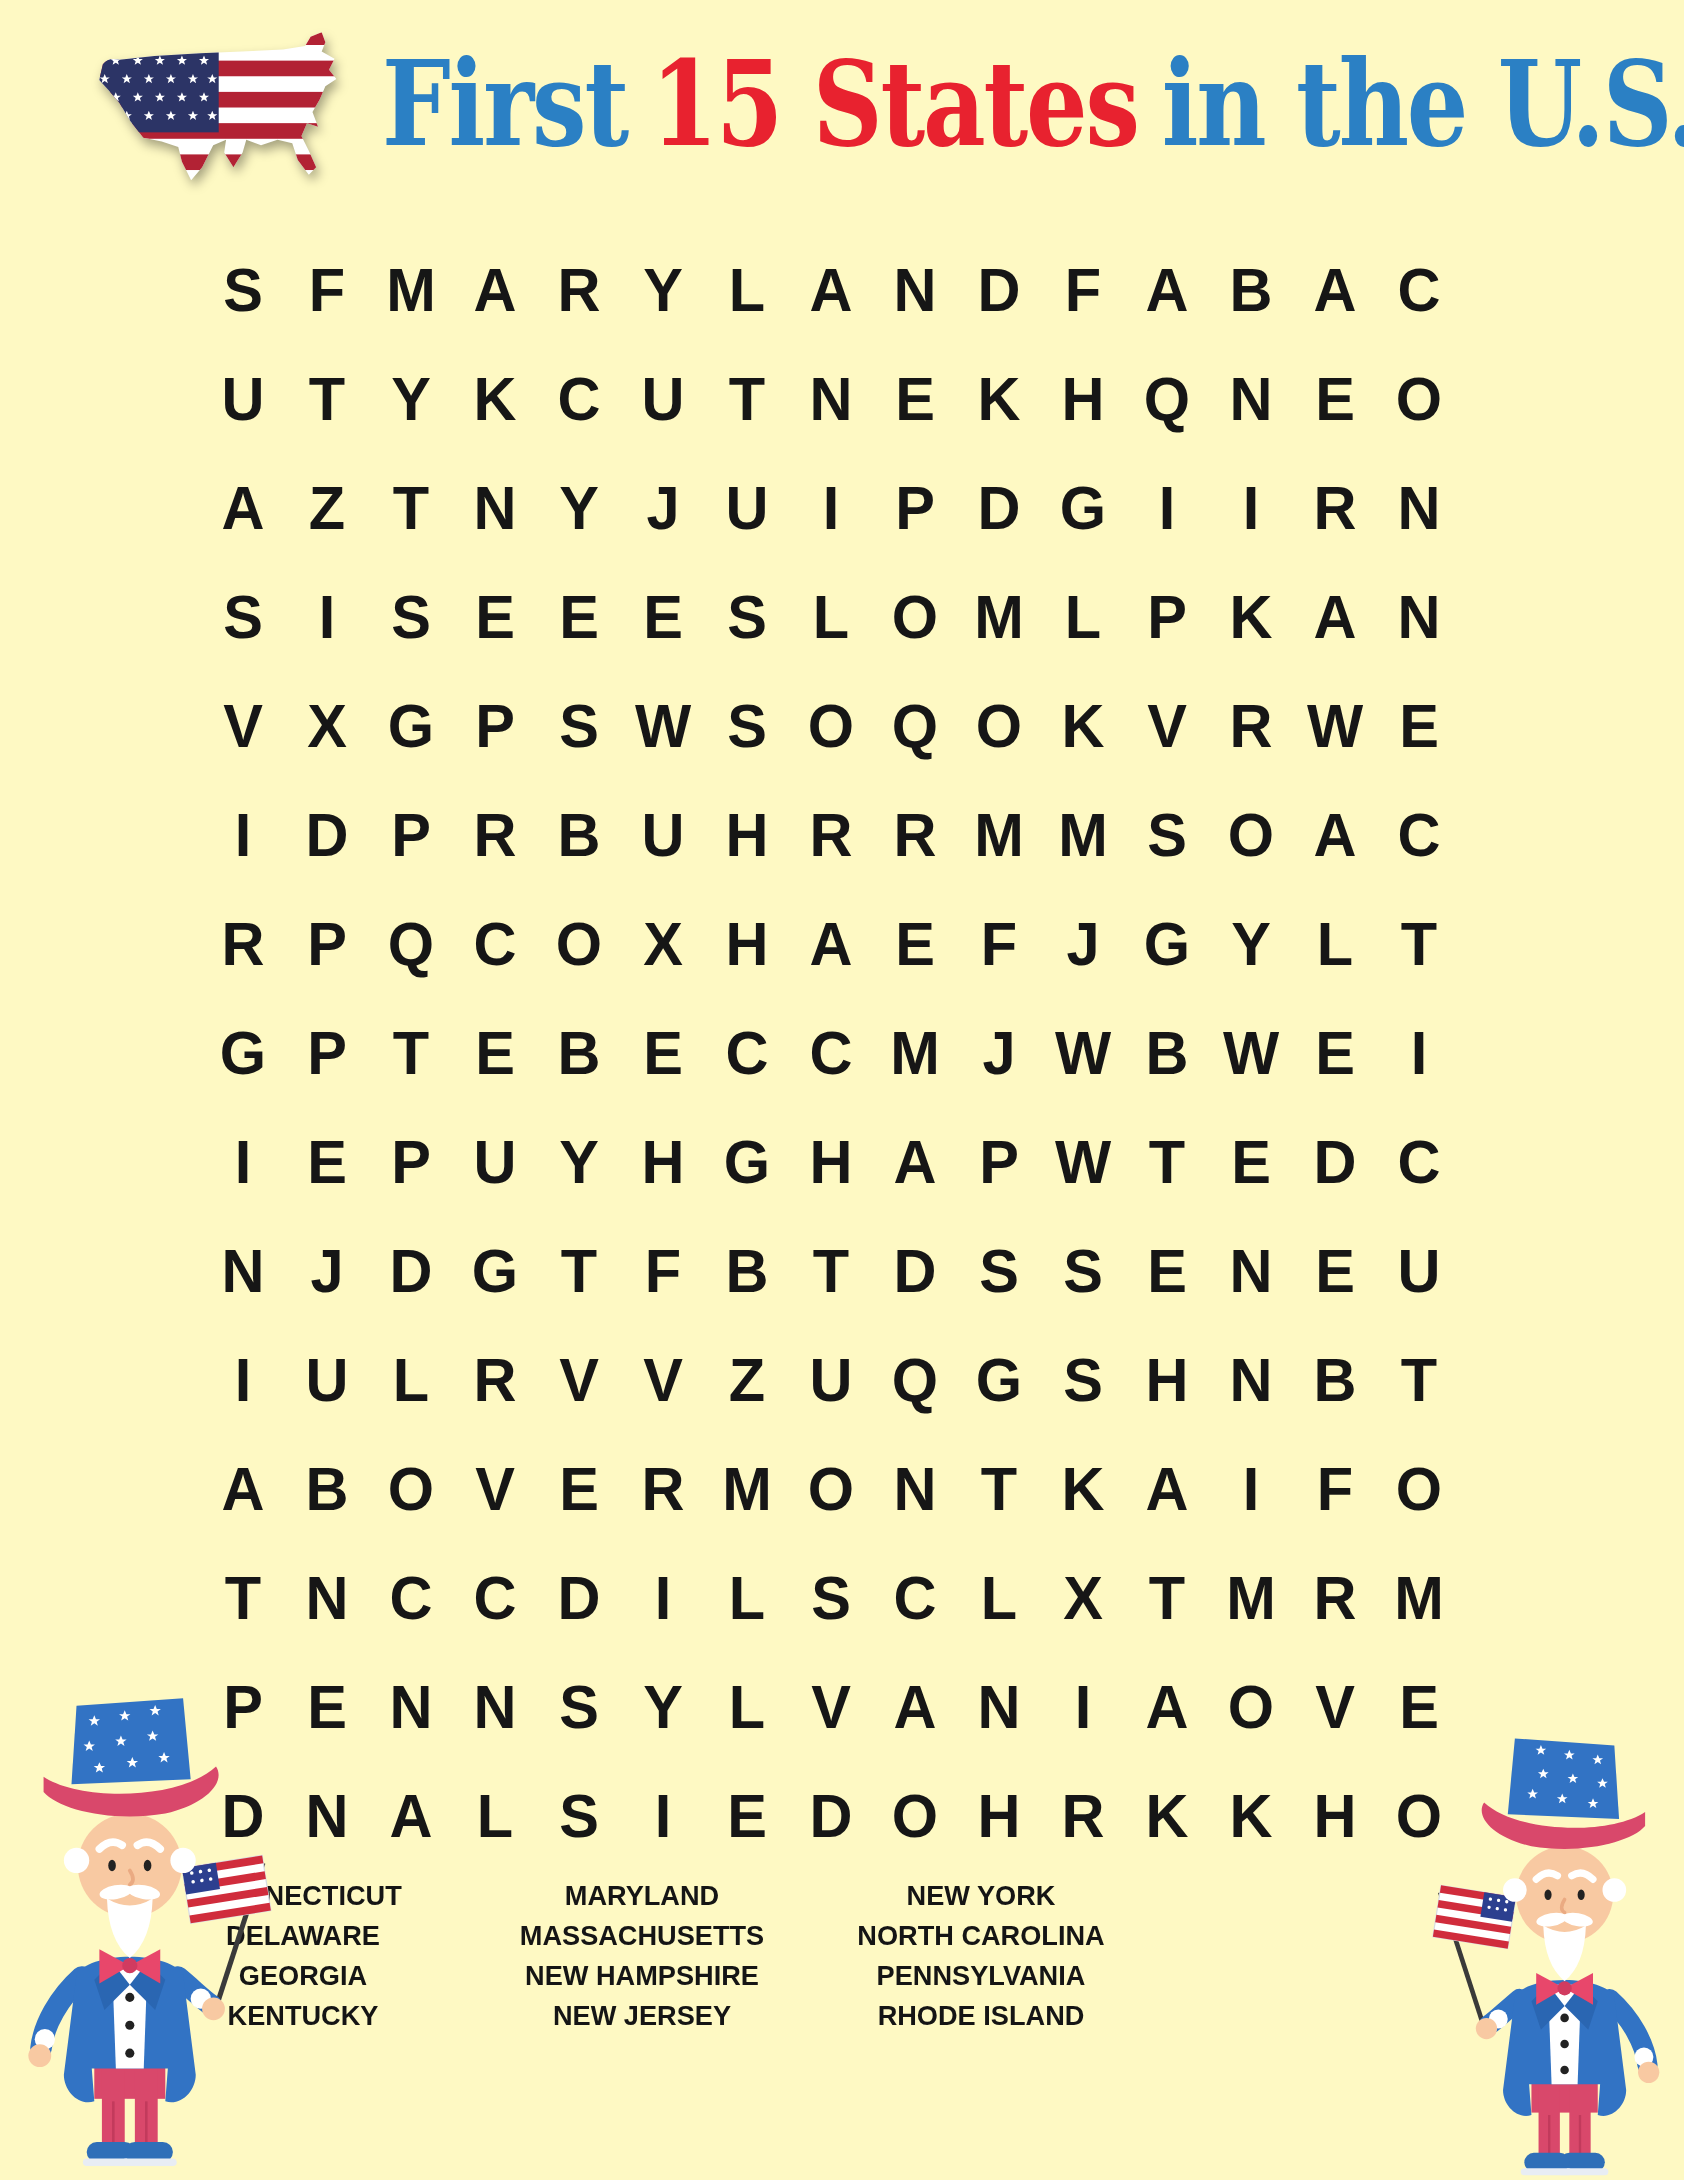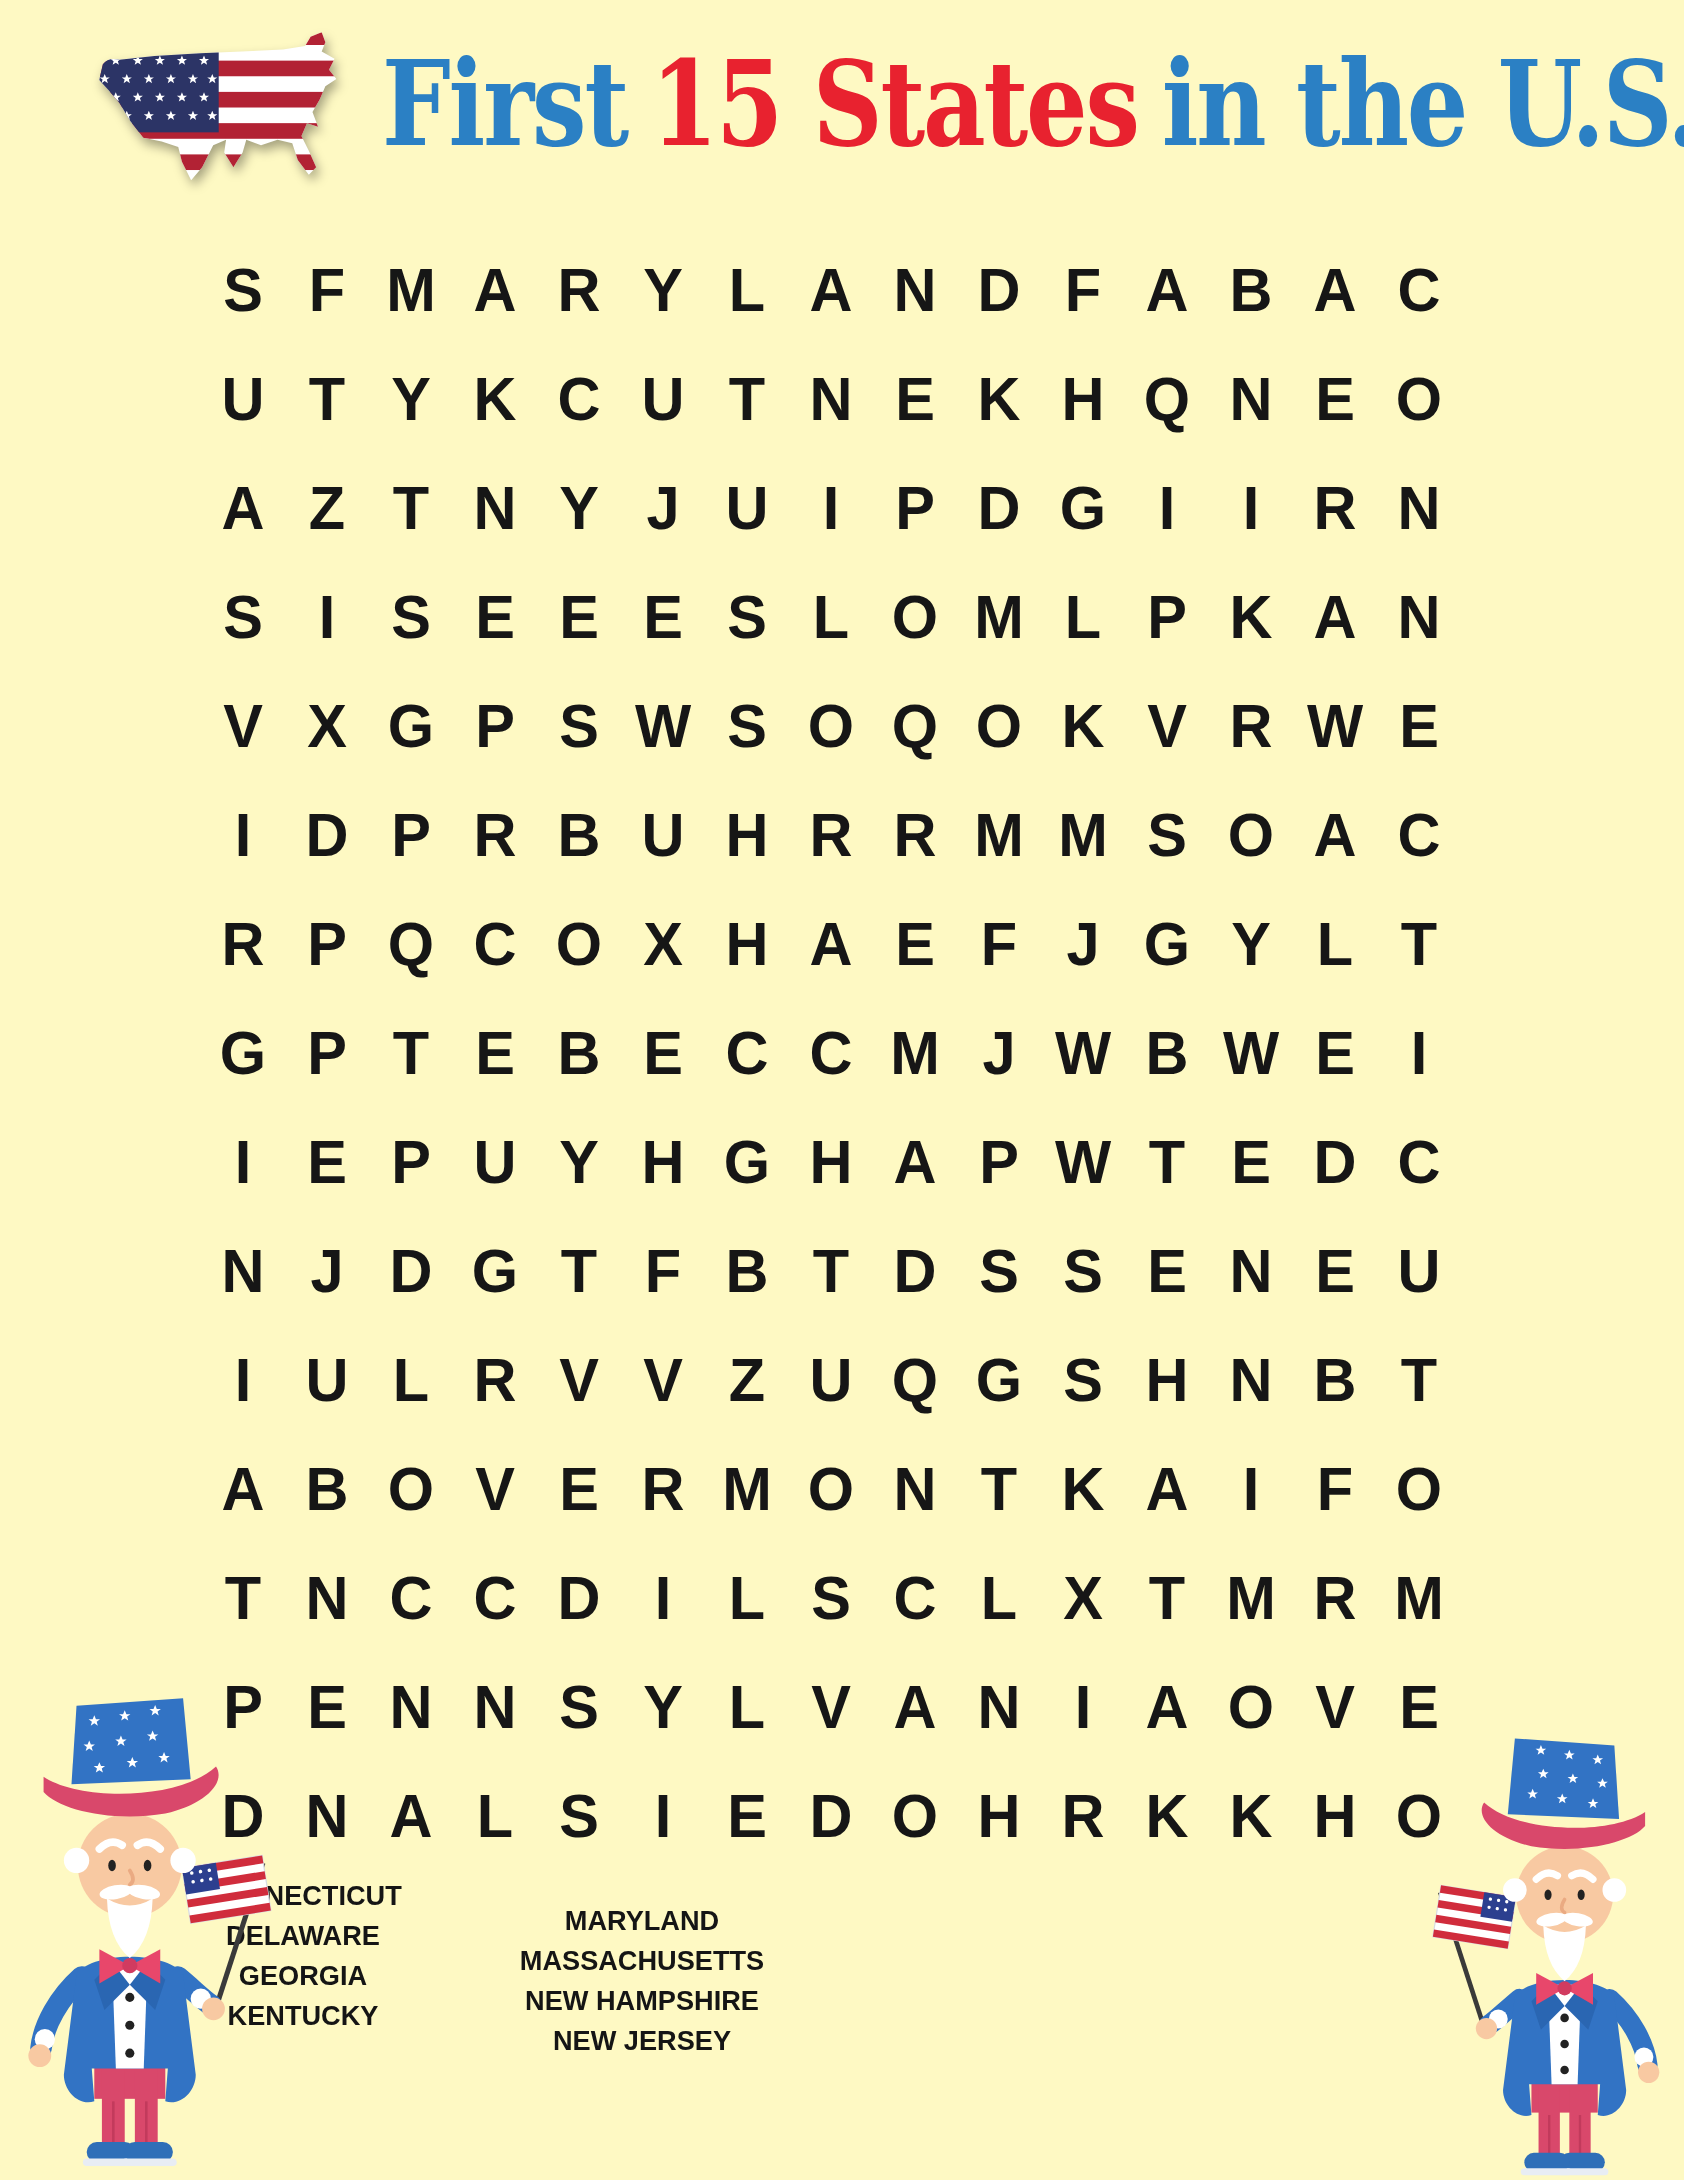--- a/index.html
+++ b/index.html
@@ -50,21 +50,21 @@
   
   .word-col{
     position:absolute;top:1876px;
     transform:translateX(-50%);
     text-align:center;white-space:nowrap;
   }
   .word-col .word{
     font-size:28px;line-height:40px;font-weight:700;color:#151515;
     transform:scaleX(.97);
   }
-  .col-1{left:303px;} .col-2{left:642px;margin-top:25px;} .col-3{left:981px;} .col-4{left:1314px;}
+  .col-1{left:303px;} .col-2{left:642px;} .col-3{left:981px;} .col-4{left:1314px;}
 
   
   .sam{position:absolute;}
   .sam-left{left:3.4px;top:1688px;width:317px;}
   .sam-right{right:1.7px;top:1729px;width:296px;transform:scaleX(-1);}
 </style>
 </head>
 <body>
 
 <div class="page">
@@ -467,20 +467,26 @@
       <div class="word">DELAWARE</div>
       <div class="word">GEORGIA</div>
       <div class="word">KENTUCKY</div>
     </div>
   <div class="word-col col-2">
       <div class="word">MARYLAND</div>
       <div class="word">MASSACHUSETTS</div>
       <div class="word">NEW HAMPSHIRE</div>
       <div class="word">NEW JERSEY</div>
     </div>
+  <div class="word-col col-3">
+      <div class="word">NEW YORK</div>
+      <div class="word">NORTH CAROLINA</div>
+      <div class="word">PENNSYLVANIA</div>
+      <div class="word">RHODE ISLAND</div>
+    </div>
 
   <svg class="sam sam-left" viewBox="0 0 250 380">
     <use href="#uncle-sam"></use>
   </svg>
   <svg class="sam sam-right" viewBox="0 0 250 380">
     <use href="#uncle-sam"></use>
   </svg>
 
 </div>
 

